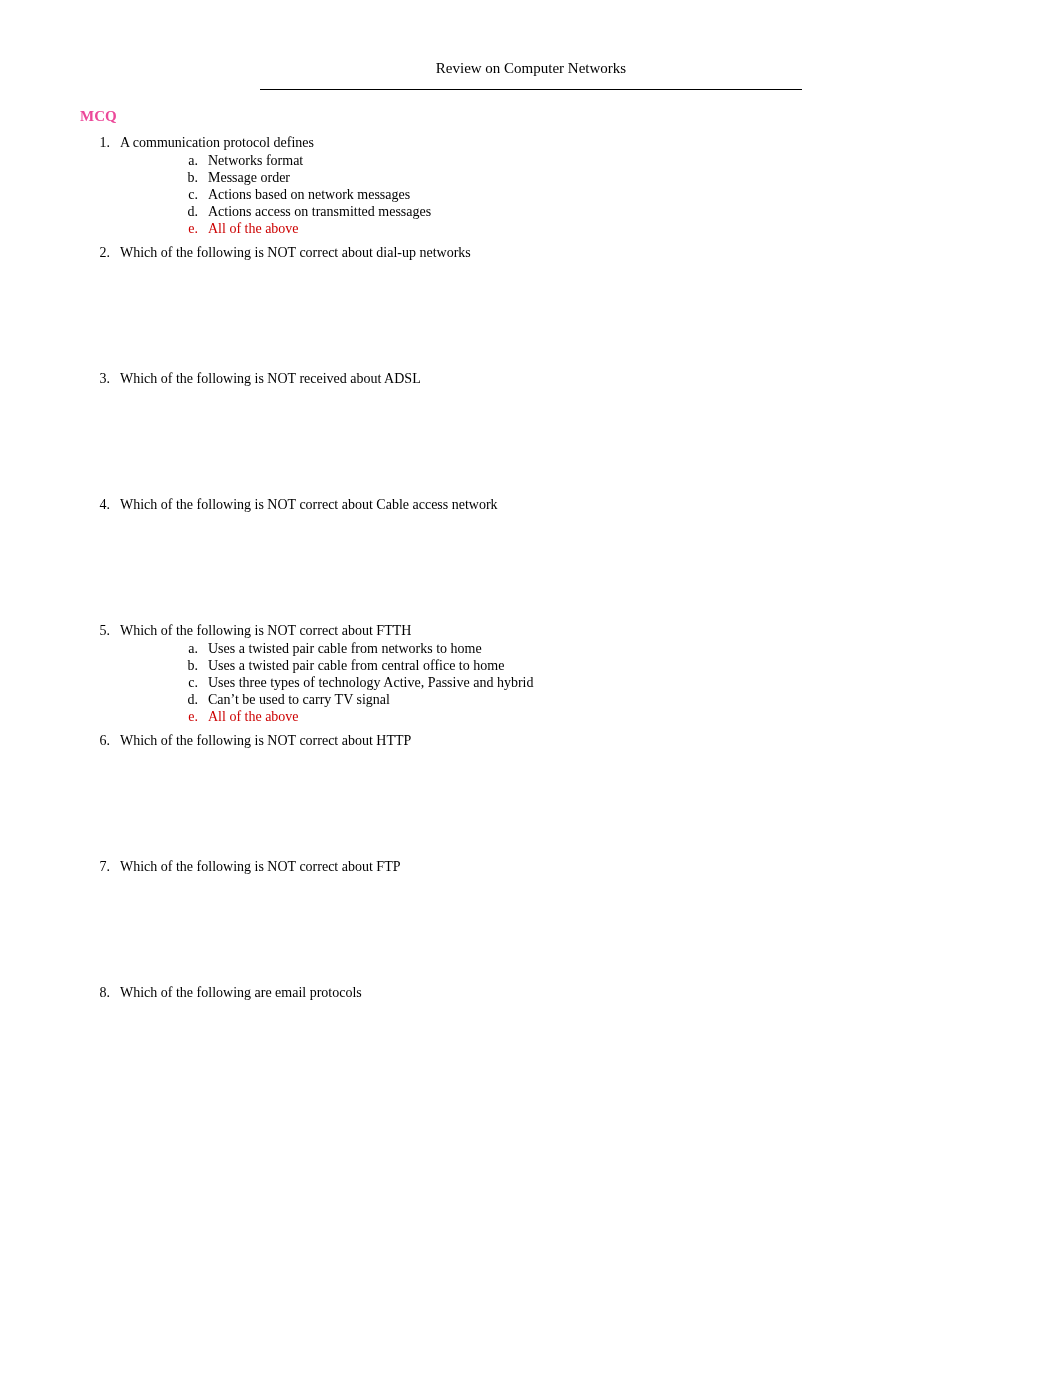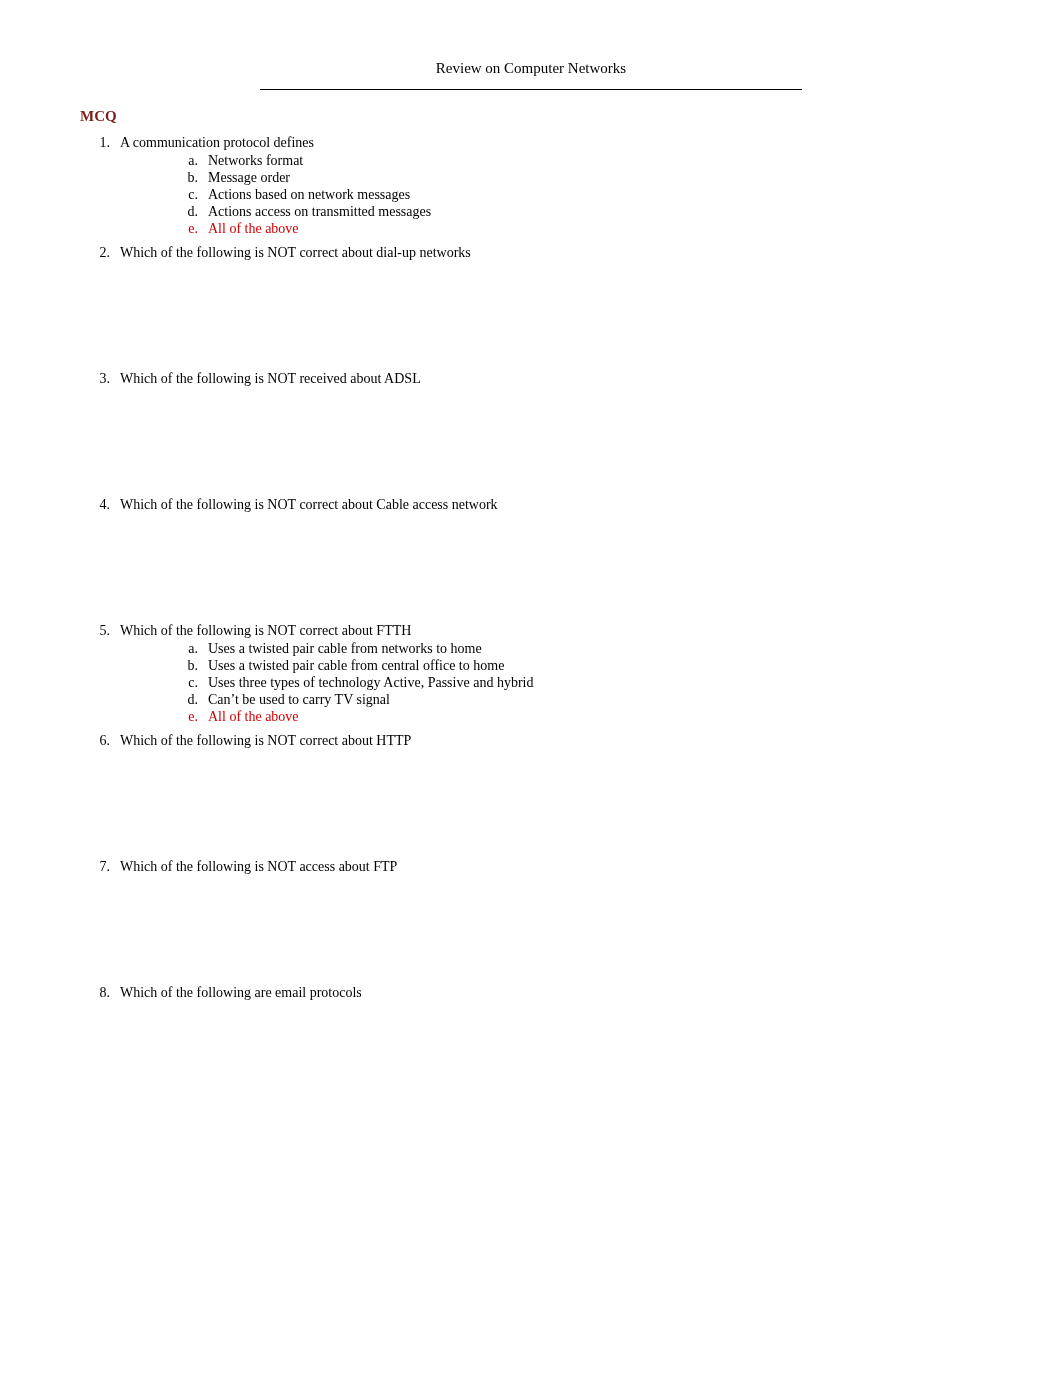--- a/index.html
+++ b/index.html
@@ -25,21 +25,21 @@
       padding-bottom: 12px;
       border-bottom: 1px solid #000;
       width: 60%;
       margin-left: auto;
       margin-right: auto;
     }
 
     .section-heading {
       font-size: 15px;
       font-weight: bold;
-      color: #7f1d1d;
+      color: #ec4899;
       margin-top: 18px;
       margin-bottom: 10px;
     }
 
     .questions-list {
       list-style: none;
       padding: 0;
       margin: 0;
     }
 
@@ -184,21 +184,21 @@
     <li class="question-item">
       <div class="question-row">
         <span class="q-number">6.</span>
         <span class="q-text">Which of the following is NOT correct about HTTP</span>
       </div>
       <div class="spacer-lg"></div>
     </li>
     <li class="question-item">
       <div class="question-row">
         <span class="q-number">7.</span>
-        <span class="q-text">Which of the following is NOT access about FTP</span>
+        <span class="q-text">Which of the following is NOT correct about FTP</span>
       </div>
       <div class="spacer-lg"></div>
     </li>
     <li class="question-item">
       <div class="question-row">
         <span class="q-number">8.</span>
         <span class="q-text">Which of the following are email protocols</span>
       </div>
     </li>
   </ol>

